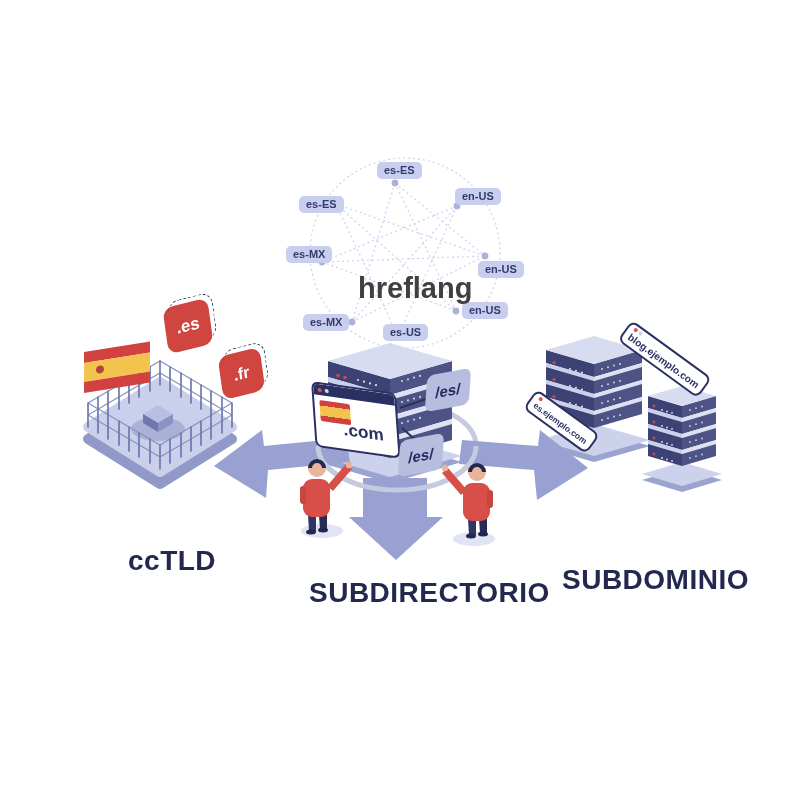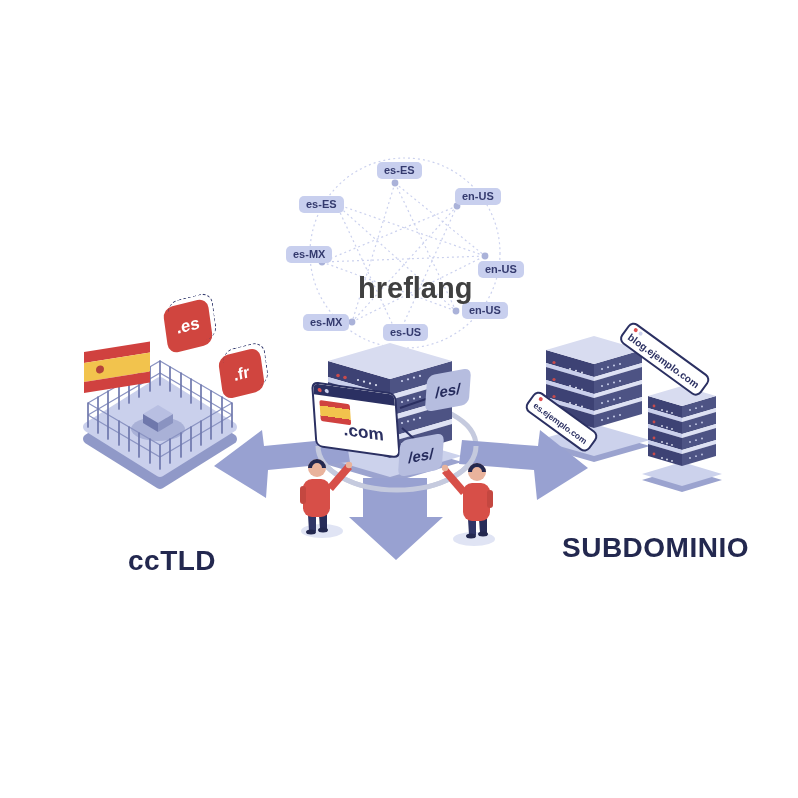--- a/index.html
+++ b/index.html
@@ -8,21 +8,21 @@
   .canvas svg.illus{position:absolute;left:0;top:0;z-index:1;}
 
   .chip{position:absolute;background:#c8cfee;border-radius:5px;padding:2px 7px;
         font-size:11px;font-weight:bold;color:#343a6e;z-index:2;line-height:13px;}
   .hreflang-title{position:absolute;left:358px;top:240px;font-size:29px;font-weight:bold;
         color:#404040;z-index:2;margin-top:32px;}
   .strategy-label{position:absolute;font-size:28px;font-weight:bold;color:#23284f;z-index:2;
         letter-spacing:.5px;}
   .label-cctld{left:128px;top:545px;}
   .label-subdir{left:309px;top:577px;}
-  .label-subdom{left:562px;top:532px;}
+  .label-subdom{left:562px;top:564px;}
 
   .domain-card{position:absolute;background:#d0453f;border-radius:10px;color:#fff;
         font-weight:bold;display:flex;align-items:center;justify-content:center;z-index:3;}
   .domain-card::after{content:"";position:absolute;inset:-5px -5px 5px 5px;
         border-top:1.6px dashed #333a6e;border-right:1.6px dashed #333a6e;border-radius:12px;}
   .card-es{left:165px;top:303px;width:46px;height:46px;font-size:17px;
         transform:rotate(-14deg) skewX(-6deg);}
   .card-fr{left:220px;top:352px;width:43px;height:43px;font-size:16px;
         transform:rotate(-14deg) skewX(-6deg);}
 
@@ -366,15 +366,16 @@
     <div class="mini-text">blog.ejemplo.com</div>
   </div>
   <div class="mini-browser bar-es">
     <div class="dotrow">
       <span class="mini-dot"></span>
     </div>
     <div class="mini-text">es.ejemplo.com</div>
   </div>
 
   <div class="strategy-label label-cctld">ccTLD</div>
+  <div class="strategy-label label-subdir">SUBDIRECTORIO</div>
   <div class="strategy-label label-subdom">SUBDOMINIO</div>
 
 </div>
 
 </body></html>

